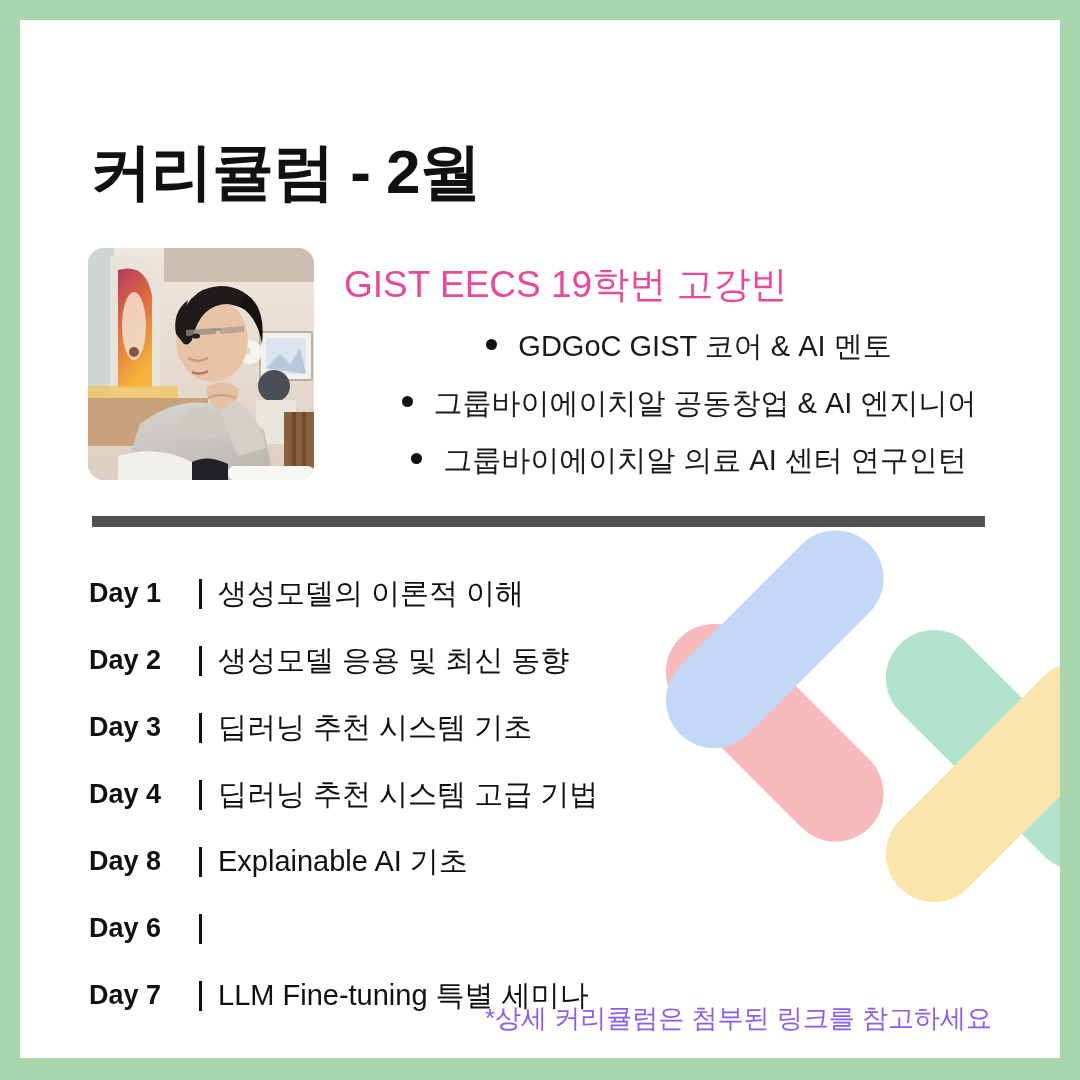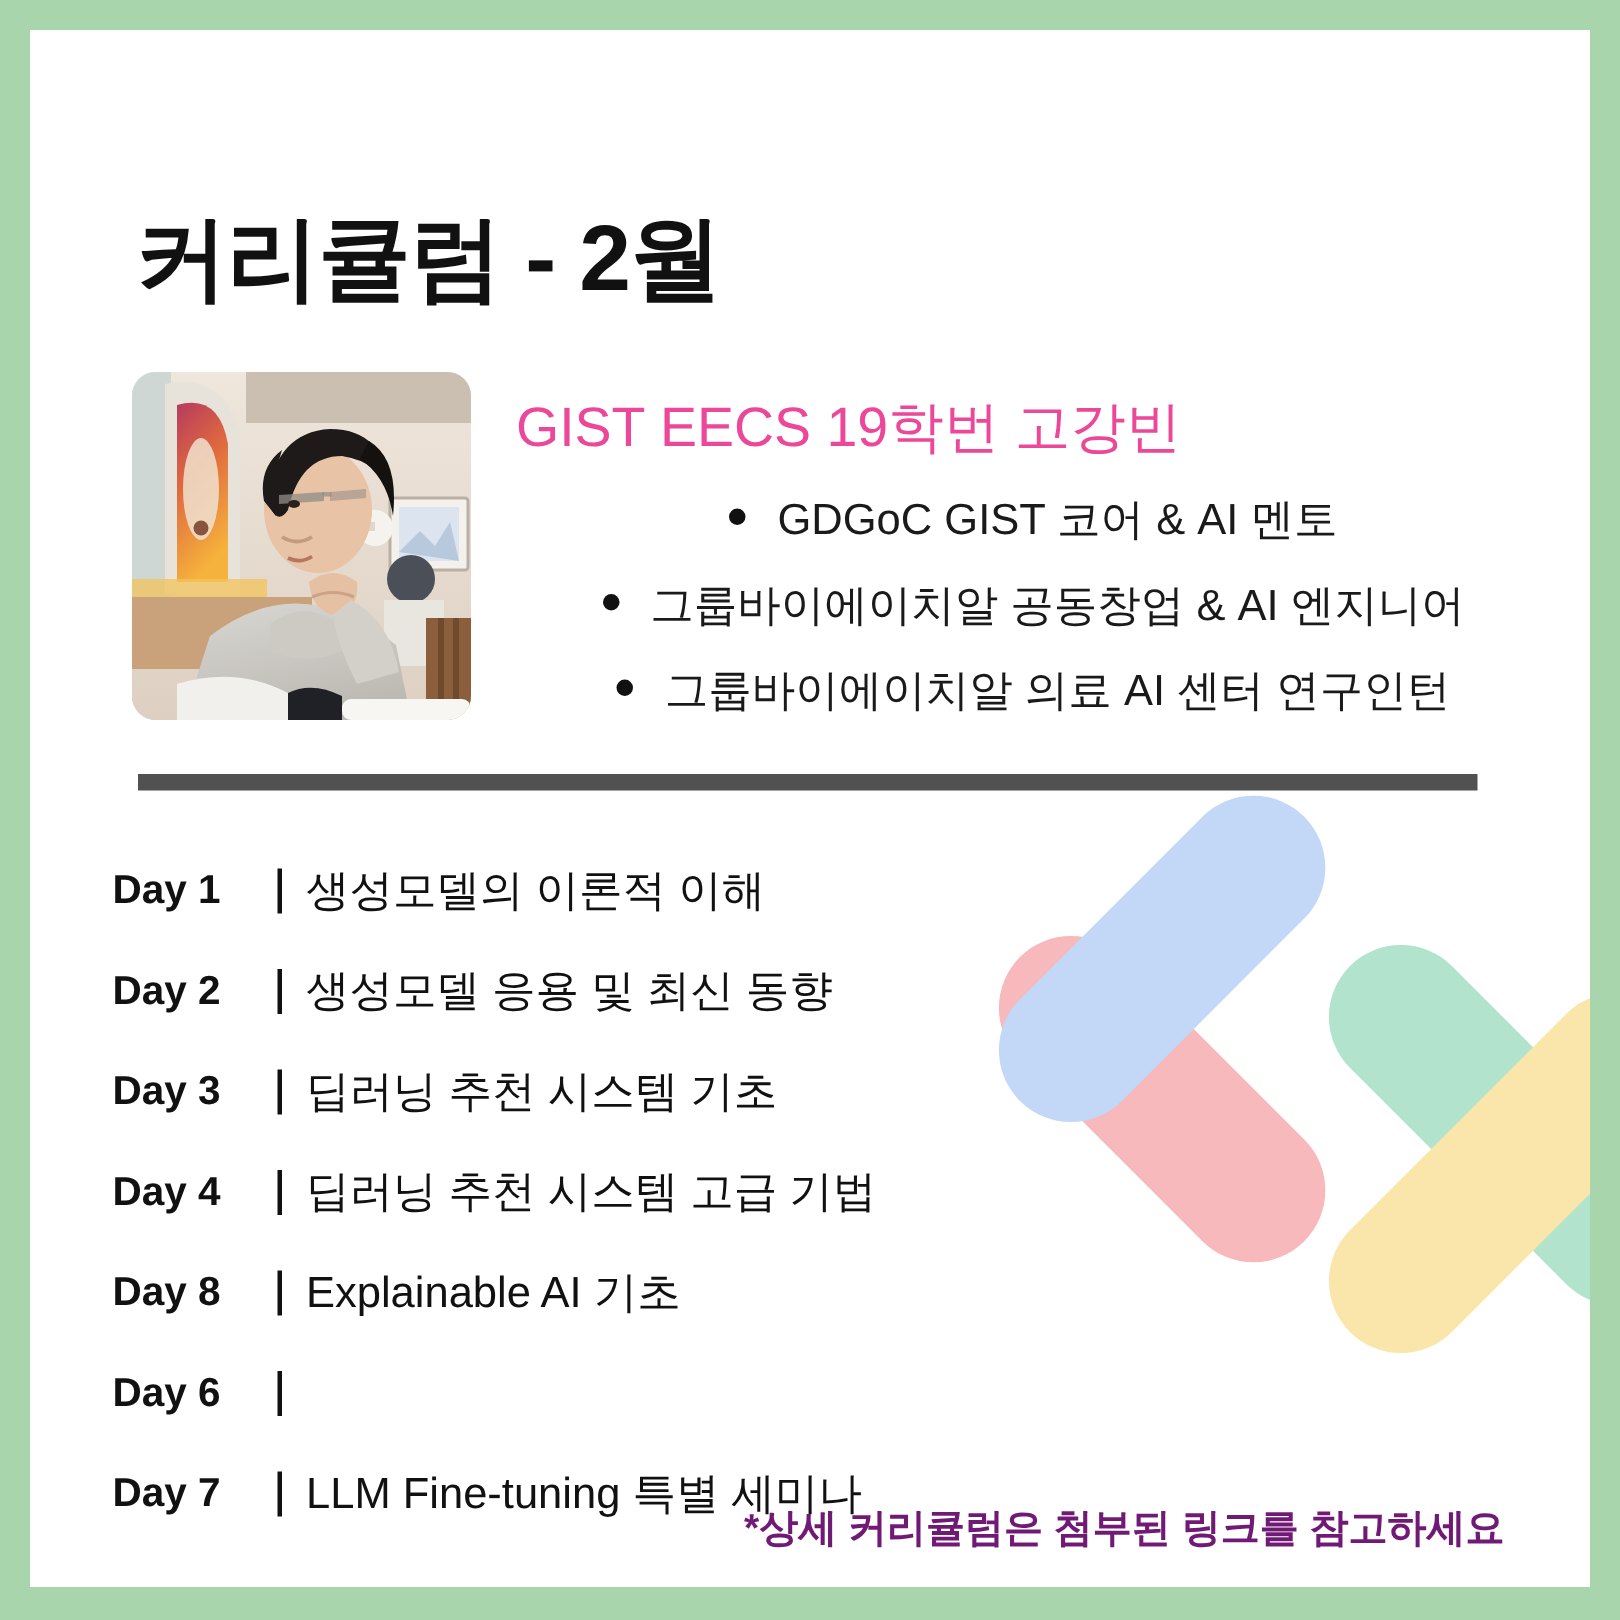--- a/index.html
+++ b/index.html
@@ -78,21 +78,20 @@
     transform-origin: 0 50%;
   }
 
   
   #content {
     position: absolute;
     left: 0;
     top: 0;
     width: 1040px;
     height: 1038px;
-    padding-left: 11px;
   }
 
   #page-title {
     position: absolute;
     left: 70px;
     top: 110px;
     font-size: 62px;
     font-weight: bold;
     color: #111111;
     letter-spacing: -1px;
@@ -152,21 +151,21 @@
     left: 72px;
     top: 496px;
     width: 893px;
     height: 11px;
     background: #515151;
   }
 
   
   #day-list {
     position: absolute;
-    left: 55px;
+    left: 69px;
     top: 540px;
     width: 900px;
   }
   .day-row {
     position: relative;
     height: 67px;
     display: flex;
     align-items: center;
   }
   .day-key {
@@ -189,22 +188,22 @@
     color: #111111;
     white-space: nowrap;
   }
 
   
   #footnote {
     position: absolute;
     right: 68px;
     bottom: 22px;
     font-size: 26px;
-    font-weight: bold;
-    color: #701a75;
+    font-weight: normal;
+    color: #8b5cf6;
     white-space: nowrap;
     text-align: right;
   }
 </style>
 </head>
 <body>
 
 <div id="poster">
 
   <div id="card">

